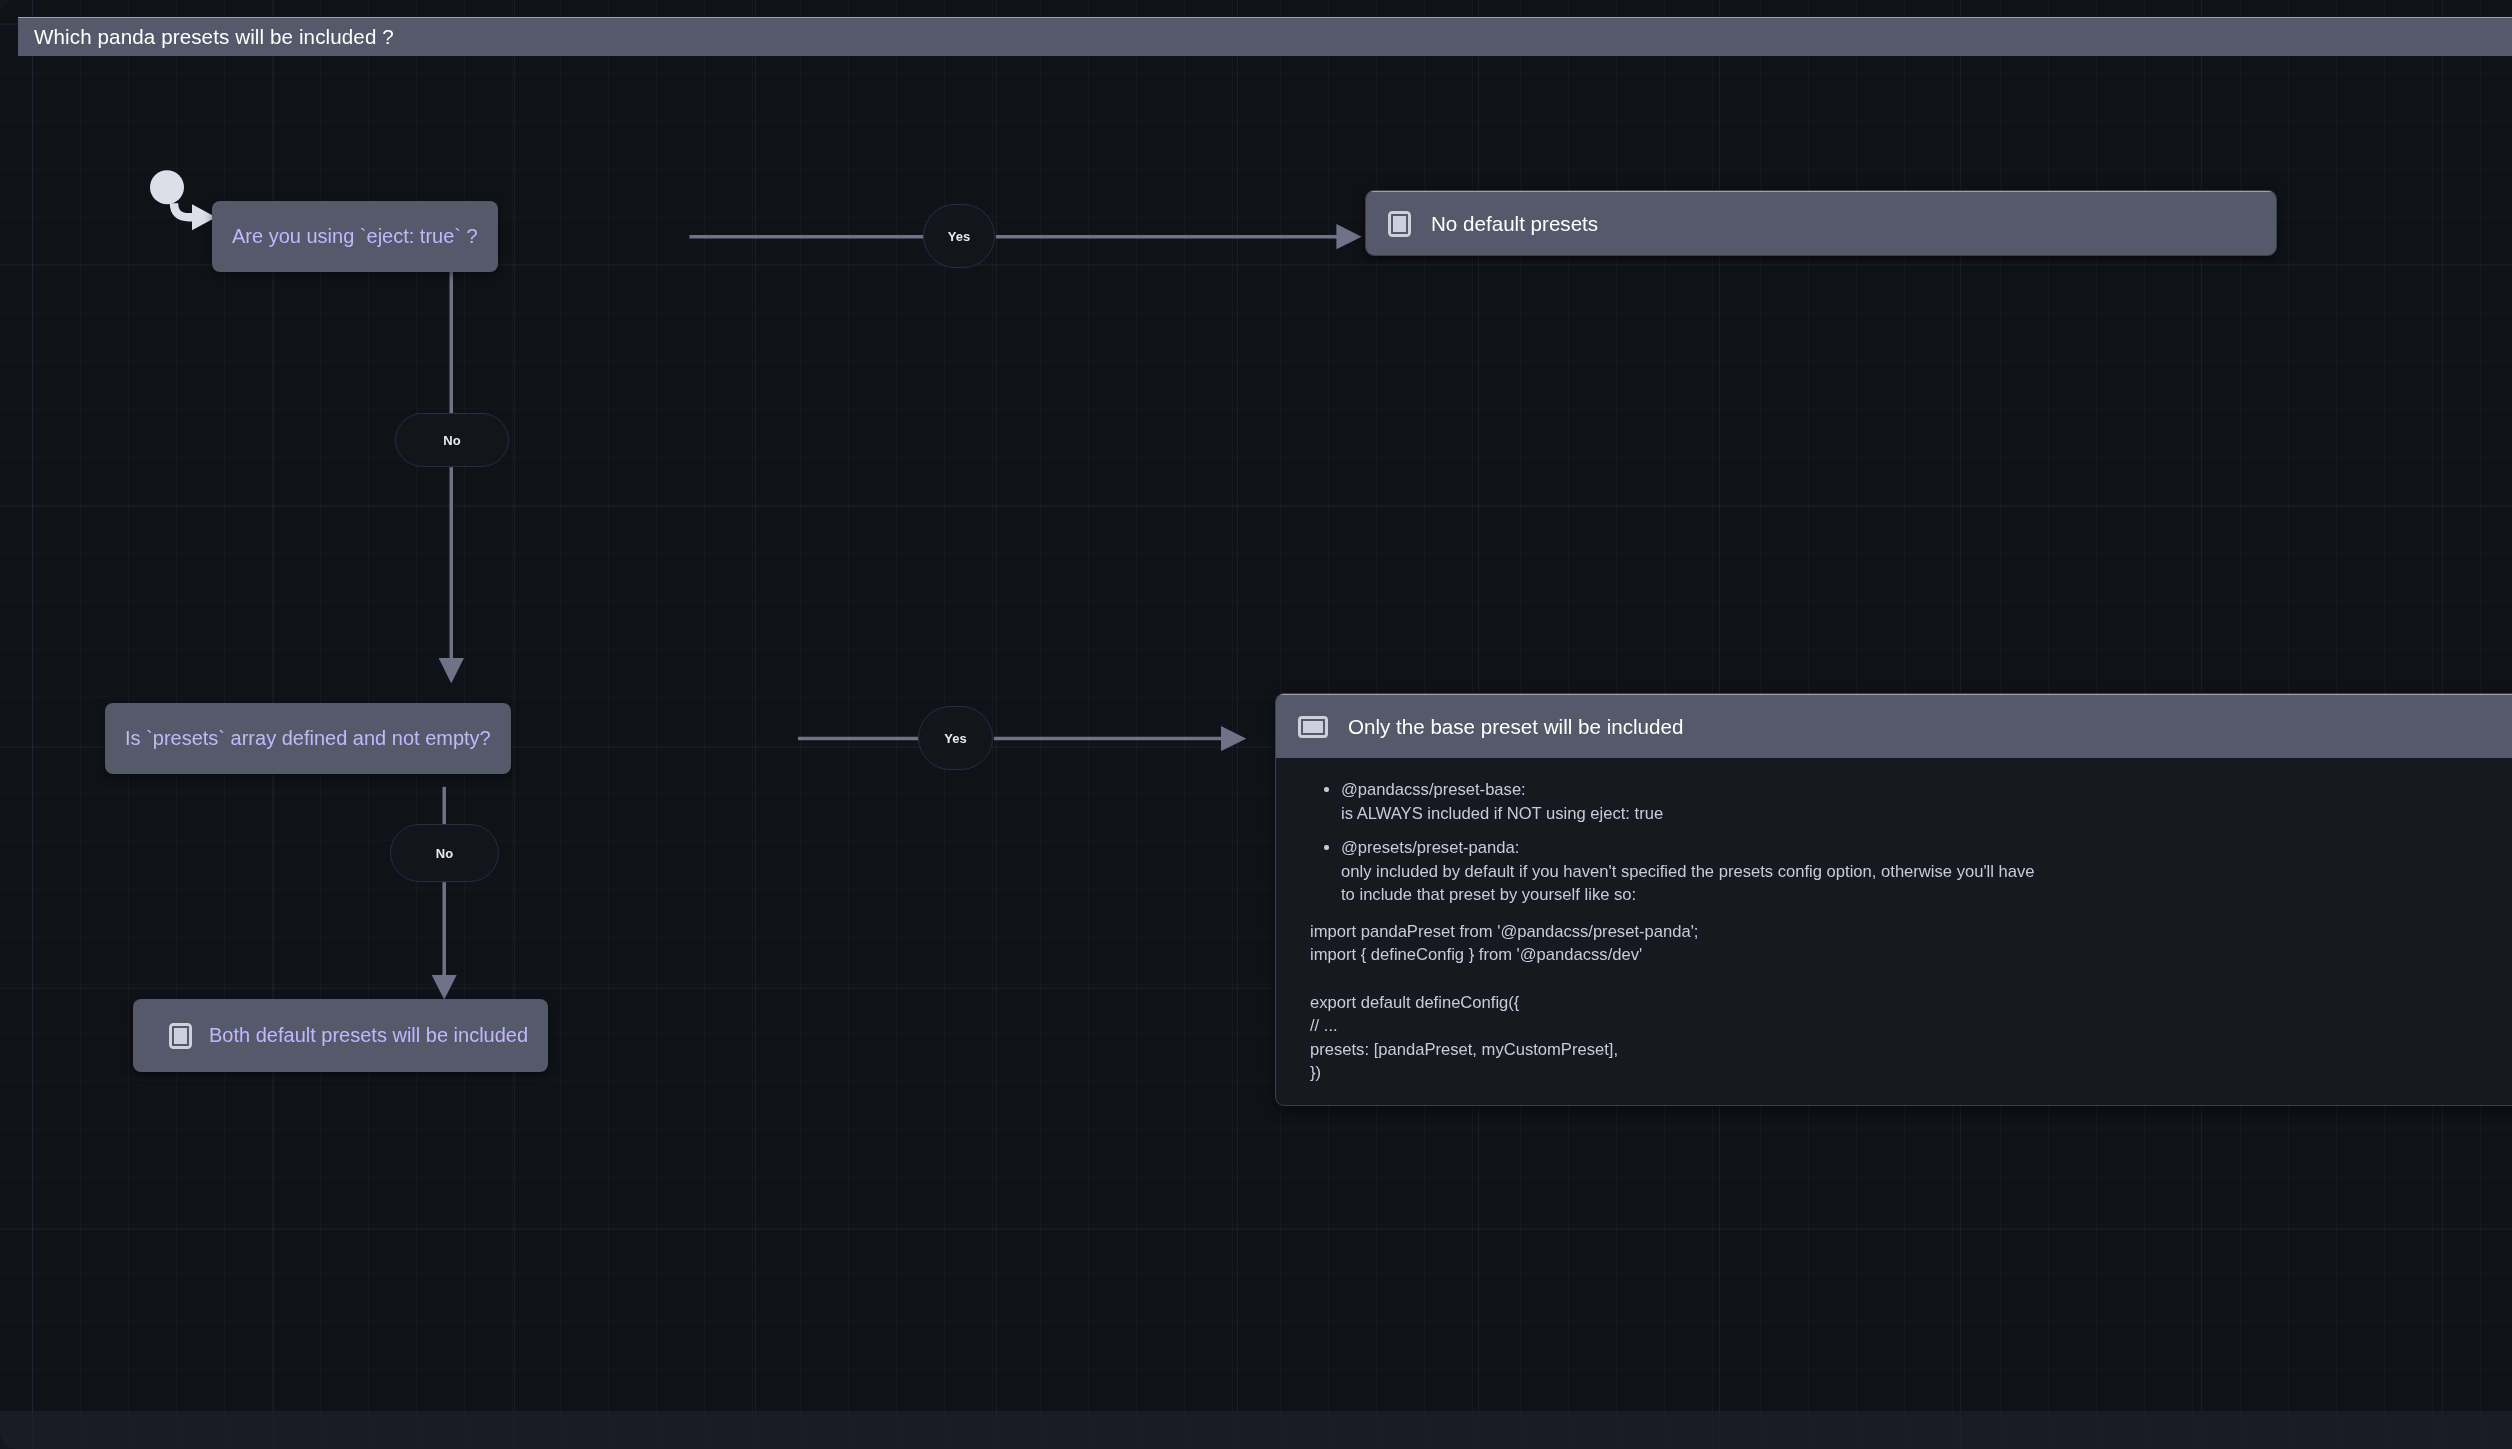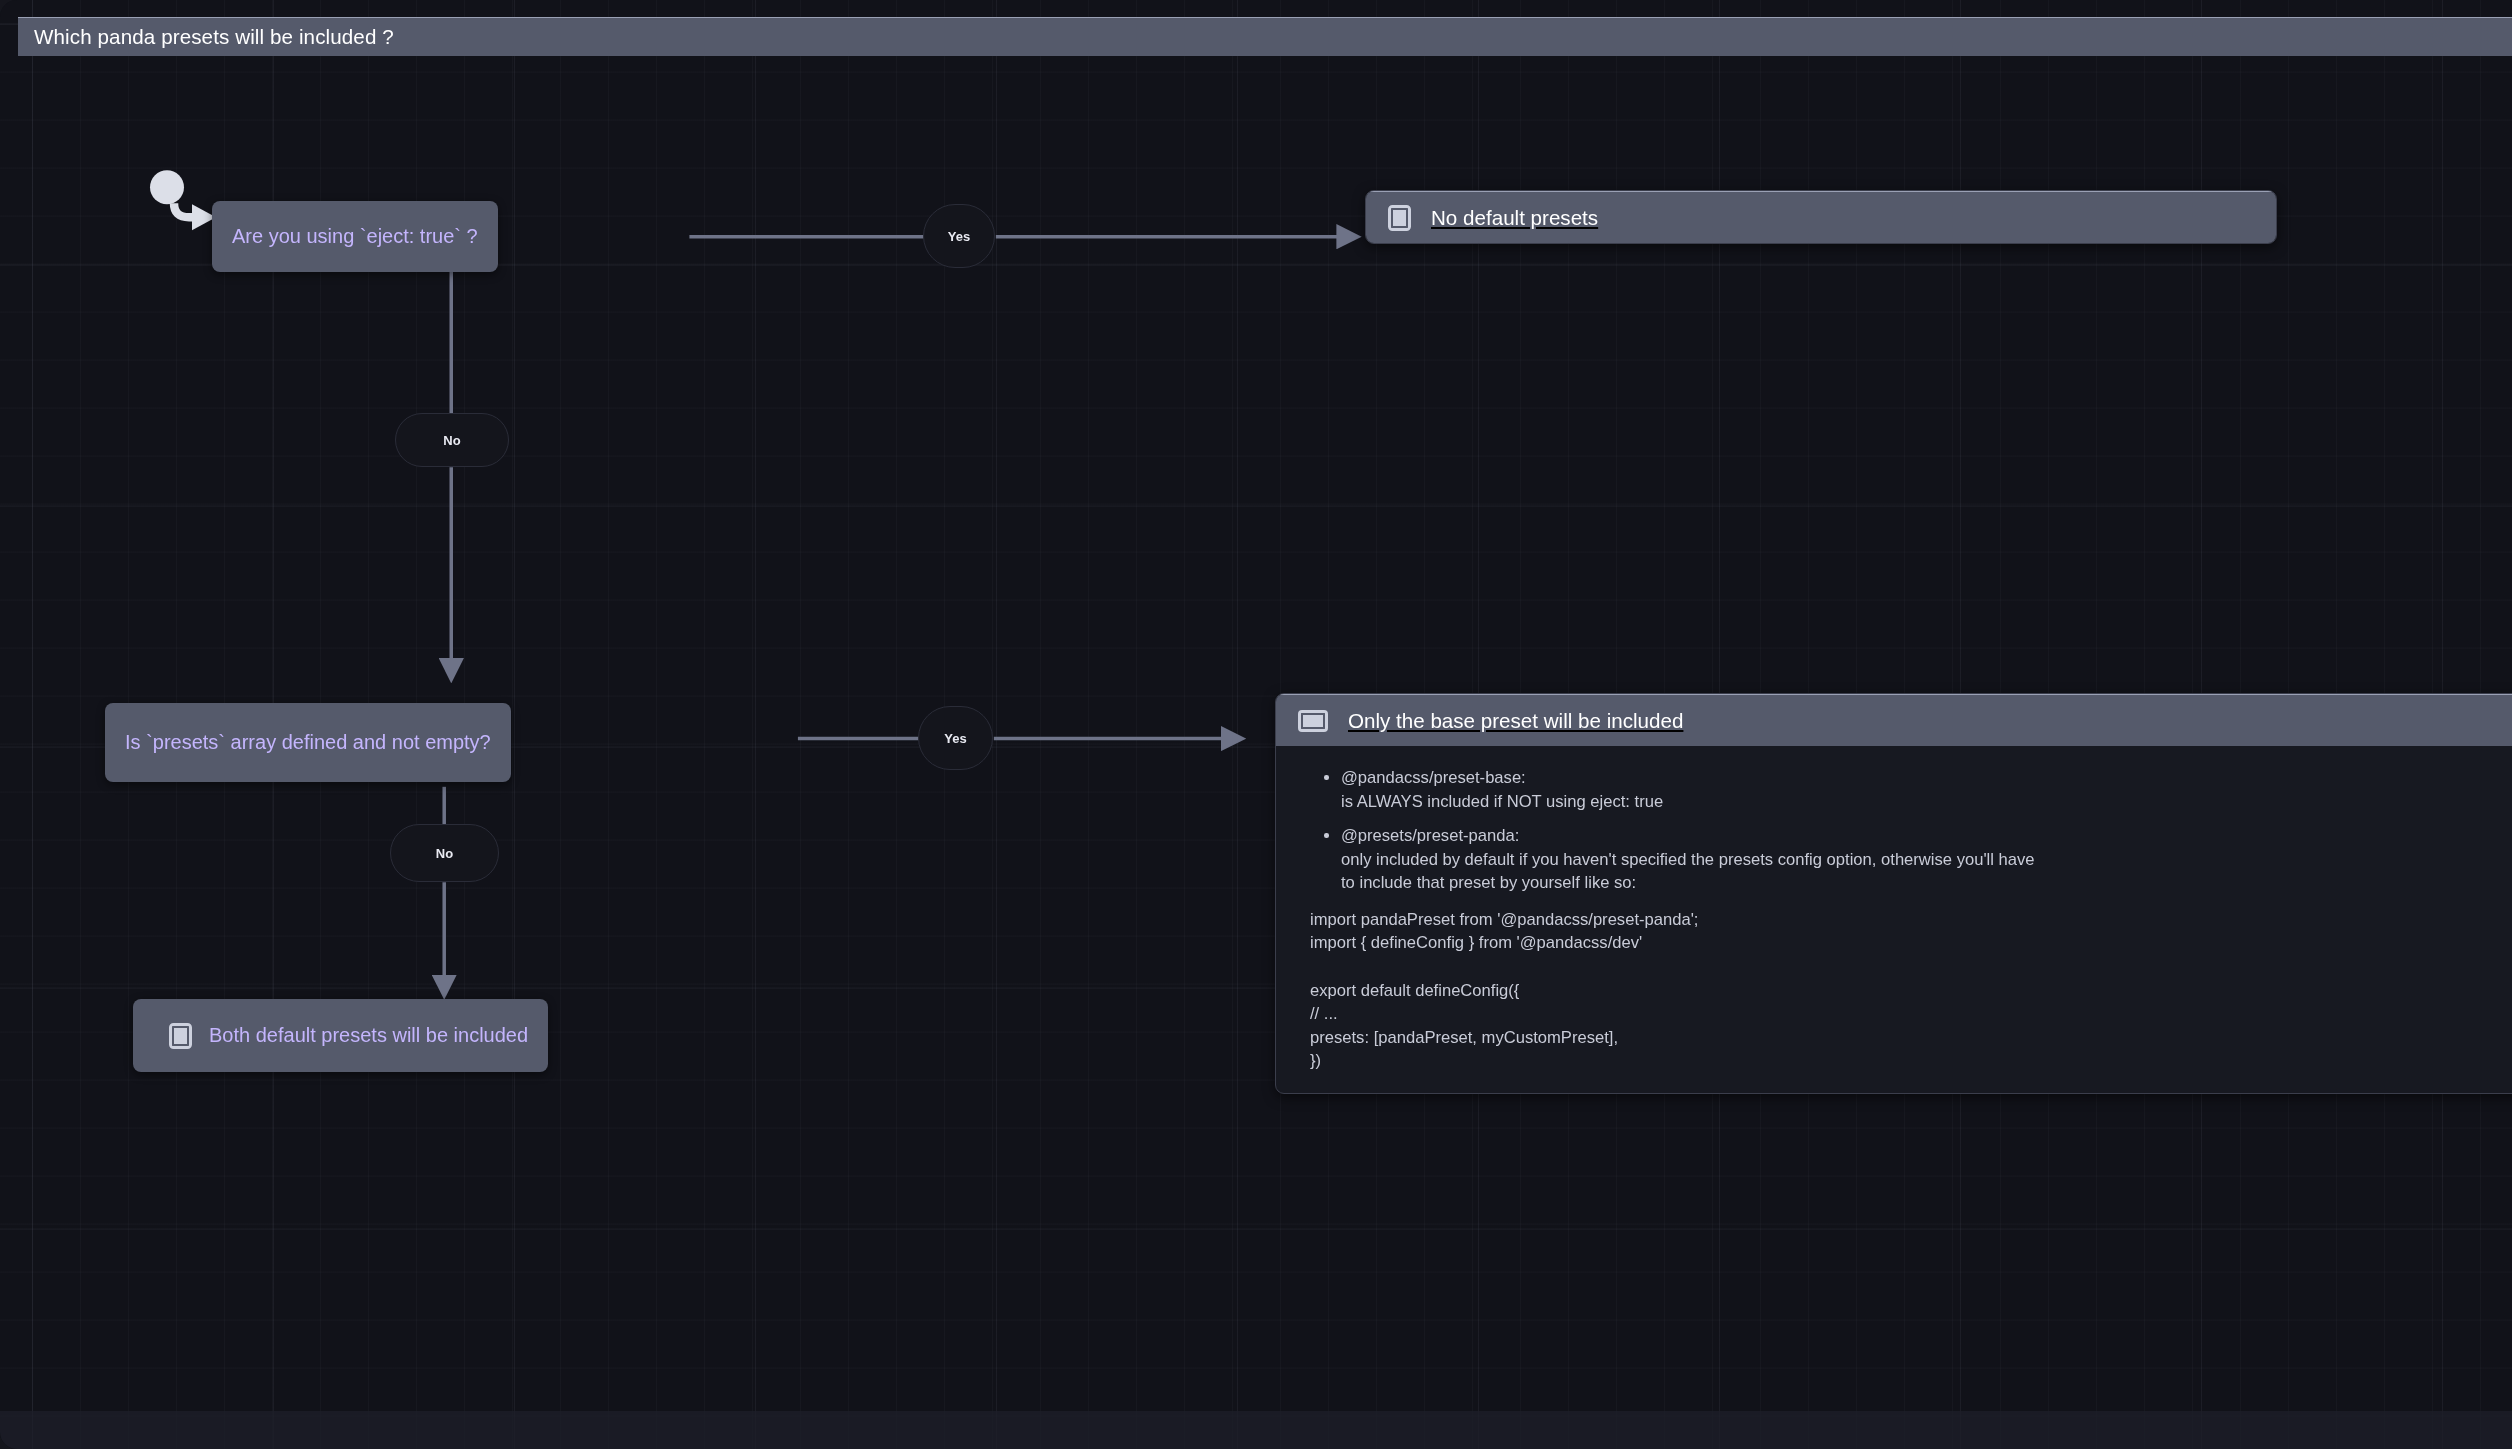--- a/index.html
+++ b/index.html
@@ -107,27 +107,26 @@
   .panel {
     background: #171921;
     border: 1px solid #3b3e4c;
     border-radius: 9px;
     overflow: hidden;
     box-shadow: 0 3.5px 12px rgba(0,0,0,.5);
   }
   .panel-header {
     background: #555a6b;
     border-top: 1.5px solid #9aa0b4;
-    height: 52px;
+    height: 64px;
     display: flex;
     align-items: center;
     padding-left: 22px;
     gap: 20px;
     box-sizing: border-box;
-    text-decoration: underline;
   }
   .panel-header .panel-title {
     color: #ffffff;
     font-size: 20.6px;
     white-space: nowrap;
   }
   .panel-body {
     padding: 20px 32px 20px 34px;
     color: #c9ccd8;
     font-size: 16.6px;
@@ -238,21 +237,21 @@
 
     <div class="abs panel" style="left:1365px; top:190px; width:912px;">
       <div class="panel-header">
         <span class="sq-icon">
             <i></i>
           </span>
         <span class="panel-title">No default presets</span>
       </div>
     </div>
 
-    <div class="abs node-box" style="left:105px; top:703px; height:79px;">
+    <div class="abs node-box" style="left:105px; top:703px; height:71px;">
       <span class="node-label">Is `presets` array defined  and not empty?</span>
     </div>
 
     <div class="abs edge-pill" style="left:918px; top:706px; width:75px; height:64px;">
       <span>Yes</span>
     </div>
 
     <div class="abs edge-pill" style="left:390px; top:824px; width:109px; height:58px;">
       <span>No</span>
     </div>

